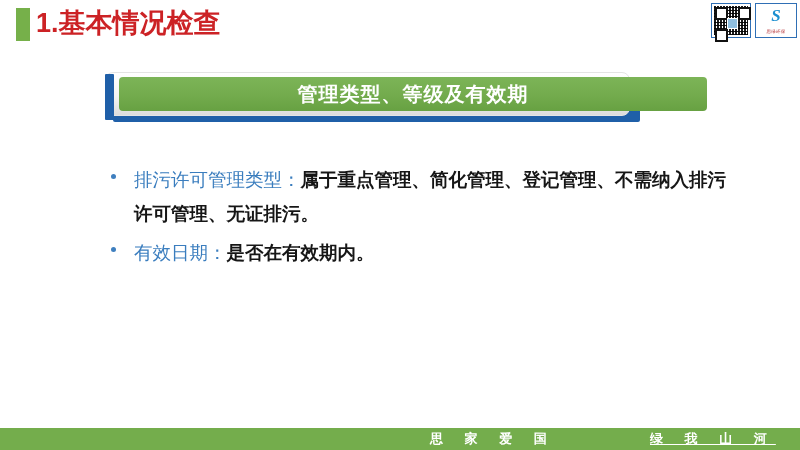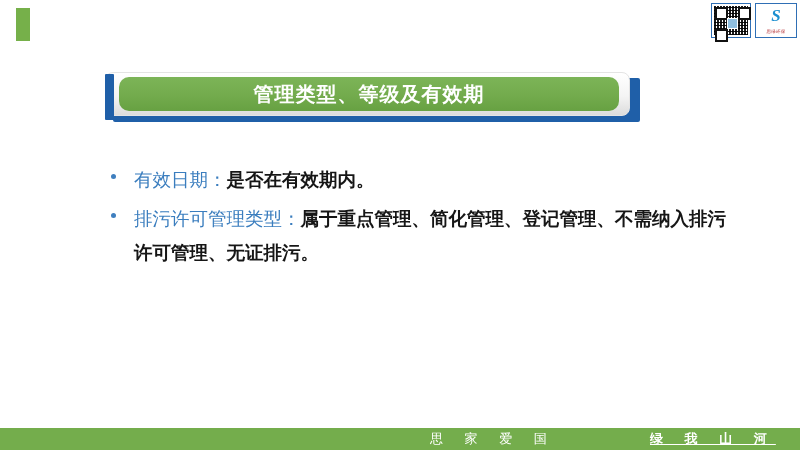--- a/index.html
+++ b/index.html
@@ -134,23 +134,23 @@
   #banner-blue-edge {
     position: absolute;
     left: 0px; top: 2px;
     width: 9px; height: 46px;
     background: #1f5fa8;
     border-radius: 1px;
   }
   #banner-green-plate {
     position: absolute;
     left: 14px; top: 5px;
-    width: 500px; height: 34px;
+    width: 588px; height: 34px;
     background: linear-gradient(180deg, #7cb457 0%, #74ac4e 50%, #67a142 100%);
-    border-radius: 10px;
+    border-radius: 4px;
     display: flex;
     align-items: center;
     justify-content: center;
   }
   #banner-title-text {
     color: #ffffff;
     font-size: 20px;
     font-weight: bold;
     letter-spacing: 1px;
     white-space: nowrap;
@@ -197,21 +197,21 @@
     width: 800px; height: 22px;
     background: #74ad4c;
   }
   #footer-slogan-left {
     position: absolute;
     left: 430px; top: 0;
     height: 22px;
     line-height: 22px;
     color: #ffffff;
     font-size: 13px;
-    font-weight: normal;
+    font-weight: bold;
     letter-spacing: 9px;
     white-space: nowrap;
   }
   #footer-slogan-right {
     position: absolute;
     left: 650px; top: 0;
     height: 22px;
     line-height: 22px;
     color: #ffffff;
     font-size: 13px;
@@ -219,20 +219,21 @@
     letter-spacing: 9px;
     white-space: nowrap;
     text-decoration: underline;
   }
 </style>
 </head>
 <body>
 
 <div id="slide-header">
   <div id="title-accent-bar"></div>
+  <div id="page-title">1.基本情况检查</div>
 
   <div id="badge-group">
     <div id="qr-code-badge" class="badge-frame">
       <div id="qr-code-image"></div>
     </div>
     <div id="logo-badge" class="badge-frame">
       <div id="logo-mark">S</div>
       <div id="logo-caption">思绿环保</div>
     </div>
   </div>
@@ -245,28 +246,28 @@
   <div id="banner-green-plate">
     <span id="banner-title-text">管理类型、等级及有效期</span>
   </div>
 </div>
 
 <div id="body-content">
 
   <div class="bullet-row">
     <span class="bullet-marker"></span>
     <div class="bullet-text">
-      <span class="bullet-label">有效日期</span><span class="bullet-label">：</span><span class="bullet-body">是否在有效期内。</span>
+      <span class="bullet-label">排污许可管理类型</span><span class="bullet-label">：</span><span class="bullet-body">属于重点管理、简化管理、登记管理、不需纳入排污许可管理、无证排污。</span>
     </div>
   </div>
 
   <div class="bullet-row">
     <span class="bullet-marker"></span>
     <div class="bullet-text">
-      <span class="bullet-label">排污许可管理类型</span><span class="bullet-label">：</span><span class="bullet-body">属于重点管理、简化管理、登记管理、不需纳入排污许可管理、无证排污。</span>
+      <span class="bullet-label">有效日期</span><span class="bullet-label">：</span><span class="bullet-body">是否在有效期内。</span>
     </div>
   </div>
 
 
 </div>
 
 <div id="slide-footer">
   <span id="footer-slogan-left">思 家 爱 国</span>
   <span id="footer-slogan-right">绿 我 山 河</span>
 </div>

